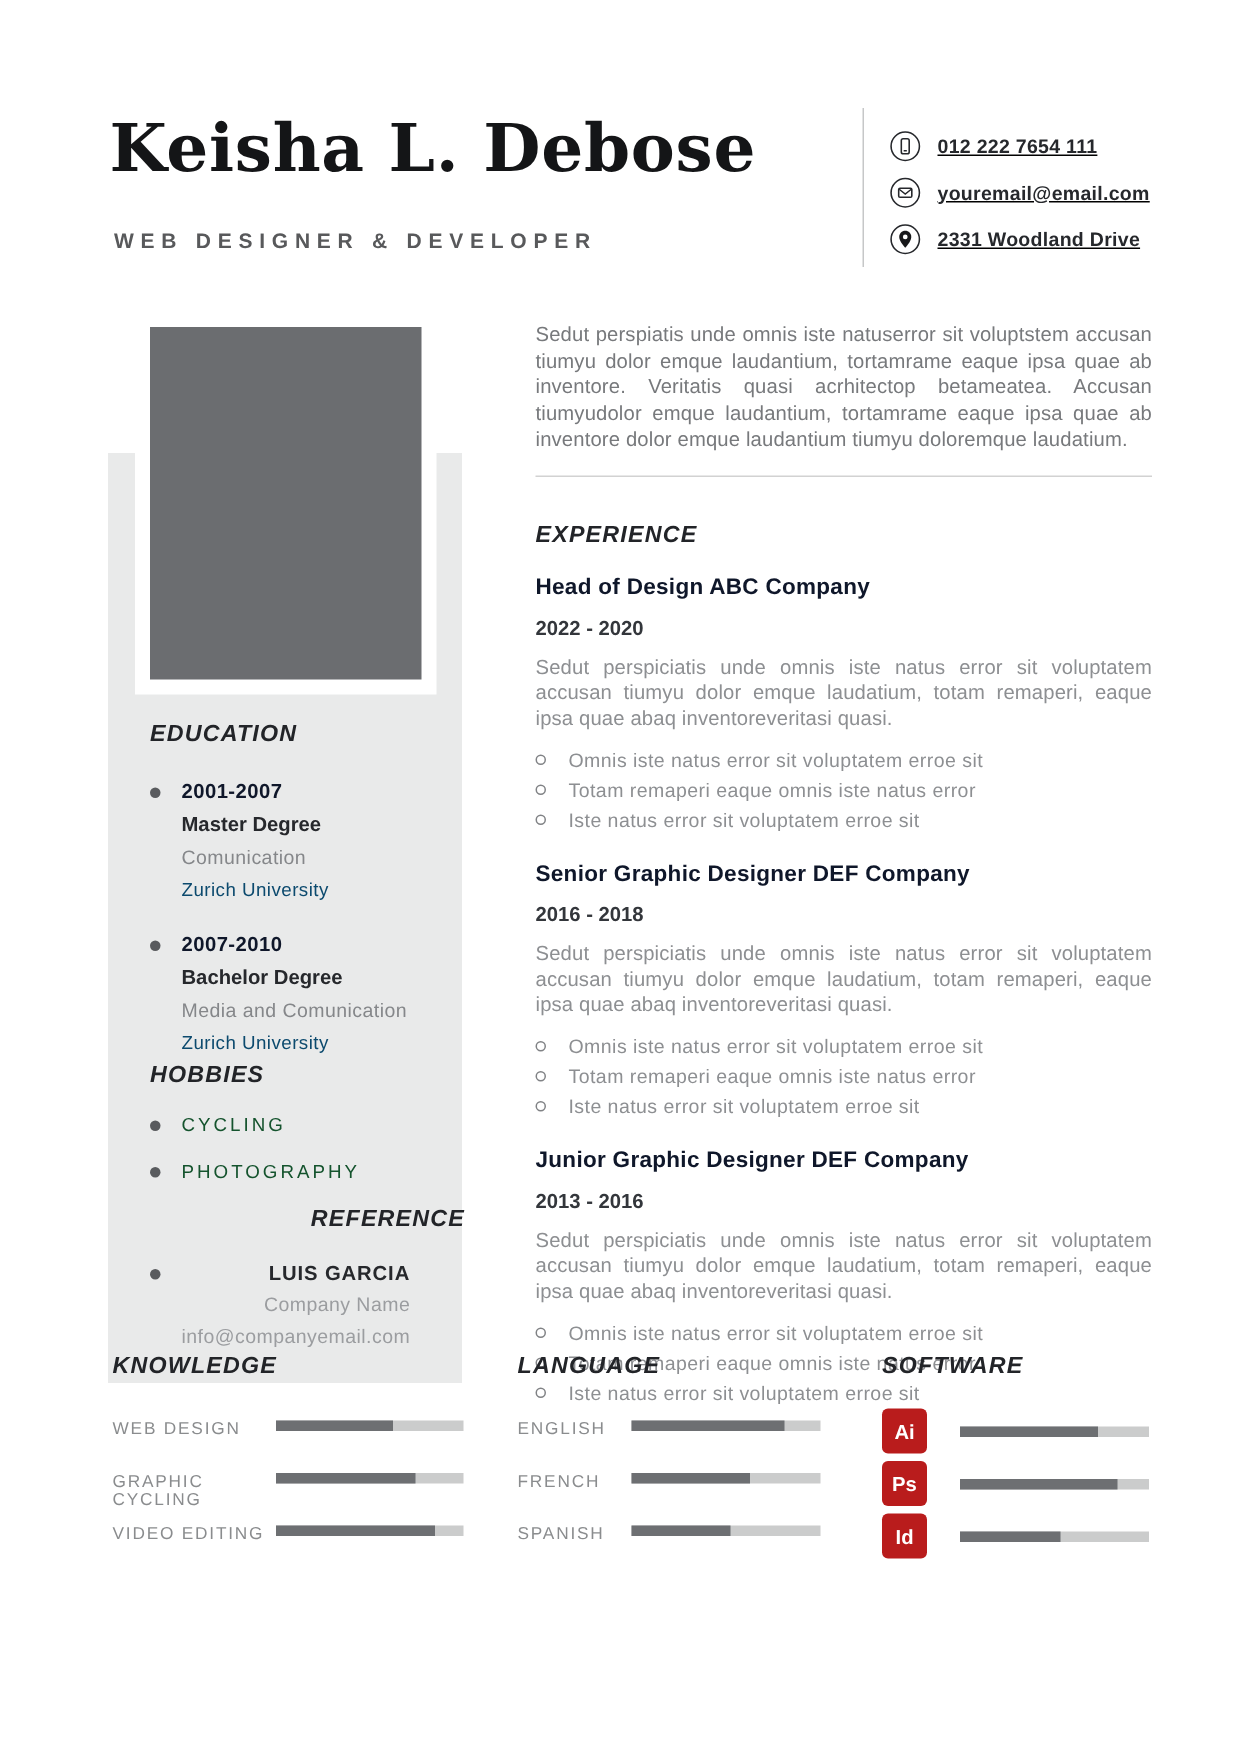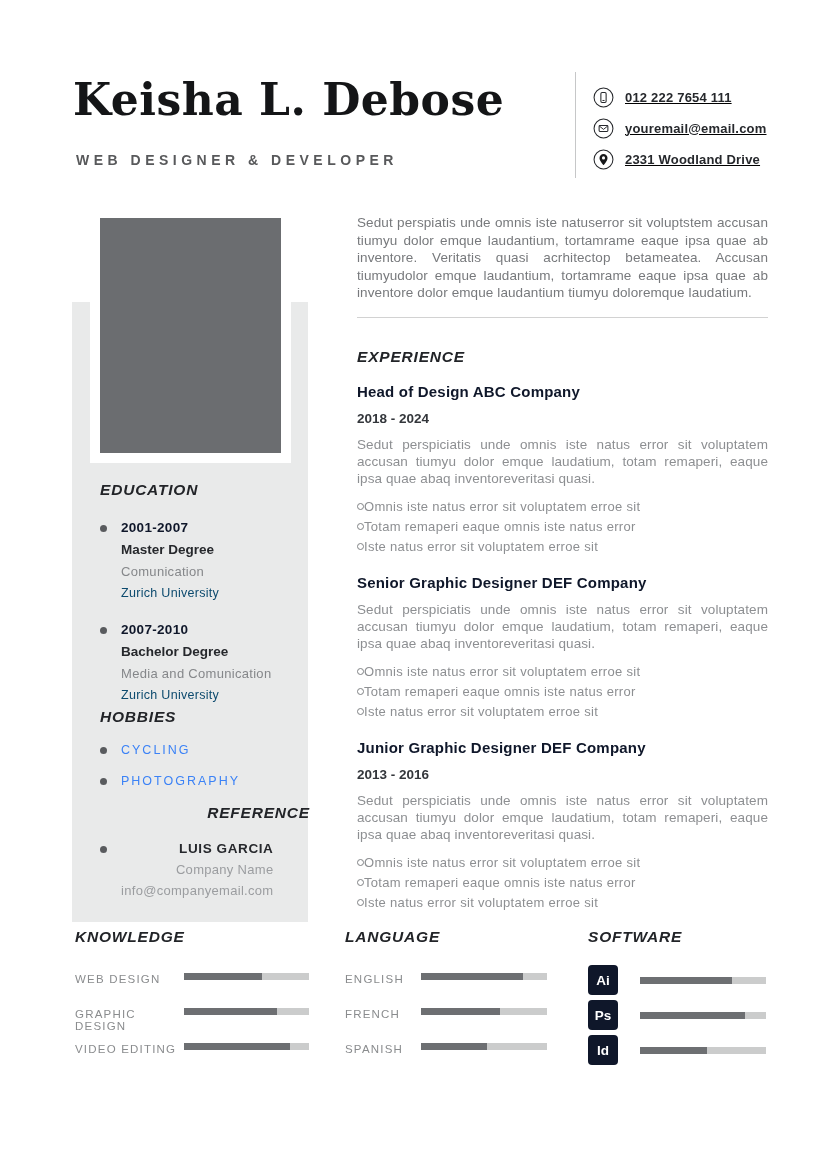--- a/index.html
+++ b/index.html
@@ -40,61 +40,61 @@
   .edu-item + .edu-item { margin-top:22px; }
   .dot { width:7px; height:7px; border-radius:50%; background:#595b5e; margin-top:5px; flex:0 0 7px; }
   .edu-years  { font-size:13.5px; font-weight:700; color:#0f172a; letter-spacing:0.3px; }
   .edu-degree { font-size:13.5px; font-weight:700; color:#26282c; margin-top:7px; }
   .edu-field  { font-size:13px;   color:#85878a; margin-top:7px; letter-spacing:0.3px; }
   .edu-school { font-size:12.5px; color:#0c4a6e; margin-top:7px; letter-spacing:0.3px; }
 
   .hobbies { position:absolute; left:100px; top:708px; width:200px; }
   .hobby-row { display:flex; align-items:center; gap:14px; margin-top:17px; }
   .hobby-row .dot { margin-top:0; }
-  .hobby-label { font-size:12.5px; letter-spacing:2px; color:#3b82f6; }
+  .hobby-label { font-size:12.5px; letter-spacing:2px; color:#14532d; }
 
   .reference { position:absolute; left:100px; top:804px; width:210px;text-align:right; }
   .ref-item { display:flex; gap:14px; margin-top:19px; }
   .ref-name    { font-size:13.5px; font-weight:700; color:#26282c; letter-spacing:0.6px; }
   .ref-company { font-size:13px; color:#9b9da0; margin-top:6px; letter-spacing:0.3px; }
   .ref-email   { font-size:13px; color:#9b9da0; margin-top:6px; letter-spacing:0.3px; }
 
   
   .main { position:absolute; left:357px; top:214px; width:411px; }
   .summary { font-size:13.5px; line-height:17.5px; color:#77797c; text-align:justify; letter-spacing:0.1px; }
   .main-divider { border:none; border-top:1px solid #d2d2d2; margin-top:15px; }
   .exp-heading { margin-top:30px; }
 
   .job { margin-top:16px; }
   .job-title  { font-size:15px; font-weight:700; color:#0f172a; letter-spacing:0.2px; line-height:19px; }
   .job-period { font-size:13.5px; font-weight:700; color:#33363b; margin-top:9px; line-height:17px; }
   .job-desc   { font-size:13.5px; line-height:17px; color:#8d8f92; text-align:justify; margin-top:9px; letter-spacing:0.1px; }
   .job-bullets { list-style:none; margin-top:10px; }
-  .job-bullets li { display:flex; align-items:center; height:20px; }
+  .job-bullets li { display:flex; align-items:center; gap:15px; height:20px; }
   .o-bullet { width:7px; height:7px; border:1.5px solid #808285; border-radius:50%; flex:0 0 7px; }
   .bullet-text { font-size:13px; color:#8d8f92; letter-spacing:0.3px; }
 
   
-  .skill-col { position:absolute; top:928px; }
+  .skill-col { position:absolute; top:902px; }
   .col-knowledge { left:75px;  width:234px; }
   .col-language  { left:345px; width:202px; }
   .col-software  { left:588px; width:178px; }
 
   .bar-row { display:flex; height:14px; margin-top:21px; }
   .bar-row.first { margin-top:27px; }
   .bar-label { font-size:11.5px; letter-spacing:1.2px; color:#8a8c8e; }
   .col-knowledge .bar-label { width:109px; flex:0 0 109px; }
   .col-language  .bar-label { width:76px;  flex:0 0 76px; }
   .bar-track { flex:1; height:7px; background:#cbcccc; }
   .bar-fill { height:7px; background:#6d6f72; }
 
   .sw-row { display:flex; align-items:center; height:30px; margin-top:5px; }
   .sw-row.first { margin-top:19px; }
   .badge {
-    width:30px; height:30px; flex:0 0 30px; background:#0f172a; border-radius:4px;
+    width:30px; height:30px; flex:0 0 30px; background:#b91c1c; border-radius:4px;
     color:#ffffff; font-weight:700; font-size:13.5px;
     display:flex; align-items:center; justify-content:center;
   }
   .sw-track { margin-left:22px; }
 </style>
 </head>
 <body>
 
 <div class="page">
 
@@ -183,40 +183,41 @@
   </div>
 
   <div class="main">
     <p class="summary">Sedut perspiatis unde omnis iste natuserror sit voluptstem accusan tiumyu dolor emque laudantium, tortamrame eaque ipsa quae ab inventore. Veritatis quasi acrhitectop betameatea. Accusan tiumyudolor emque laudantium, tortamrame eaque ipsa quae ab inventore dolor emque laudantium tiumyu doloremque laudatium.</p>
     <hr class="main-divider">
 
     <h2 class="exp-heading">EXPERIENCE</h2>
 
     <article class="job">
       <h3 class="job-title">Head of Design ABC Company</h3>
-      <div class="job-period">2018 - 2024</div>
+      <div class="job-period">2022 - 2020</div>
       <p class="job-desc">Sedut perspiciatis unde omnis iste natus error sit voluptatem accusan tiumyu dolor emque laudatium, totam remaperi, eaque ipsa quae abaq inventoreveritasi quasi.</p>
       <ul class="job-bullets">
         <li>
             <span class="o-bullet"></span>
             <span class="bullet-text">Omnis iste natus error sit voluptatem erroe sit</span>
           </li>
         <li>
             <span class="o-bullet"></span>
             <span class="bullet-text">Totam remaperi eaque omnis iste natus error</span>
           </li>
         <li>
             <span class="o-bullet"></span>
             <span class="bullet-text">Iste natus error sit voluptatem erroe sit</span>
           </li>
       </ul>
     </article>
 
     <article class="job">
       <h3 class="job-title">Senior Graphic Designer DEF Company</h3>
+      <div class="job-period">2016 - 2018</div>
       <p class="job-desc">Sedut perspiciatis unde omnis iste natus error sit voluptatem accusan tiumyu dolor emque laudatium, totam remaperi, eaque ipsa quae abaq inventoreveritasi quasi.</p>
       <ul class="job-bullets">
         <li>
             <span class="o-bullet"></span>
             <span class="bullet-text">Omnis iste natus error sit voluptatem erroe sit</span>
           </li>
         <li>
             <span class="o-bullet"></span>
             <span class="bullet-text">Totam remaperi eaque omnis iste natus error</span>
           </li>
@@ -250,21 +251,21 @@
 
   <div class="skill-col col-knowledge">
     <h2 class="skill-heading">KNOWLEDGE</h2>
     <div class="bar-row first">
       <span class="bar-label">WEB DESIGN</span>
       <div class="bar-track">
           <div class="bar-fill" style="width: 62%;"></div>
         </div>
     </div>
     <div class="bar-row">
-      <span class="bar-label">GRAPHIC DESIGN</span>
+      <span class="bar-label">GRAPHIC CYCLING</span>
       <div class="bar-track">
           <div class="bar-fill" style="width: 74%;"></div>
         </div>
     </div>
     <div class="bar-row">
       <span class="bar-label">VIDEO EDITING</span>
       <div class="bar-track">
           <div class="bar-fill" style="width: 85%;"></div>
         </div>
     </div>

